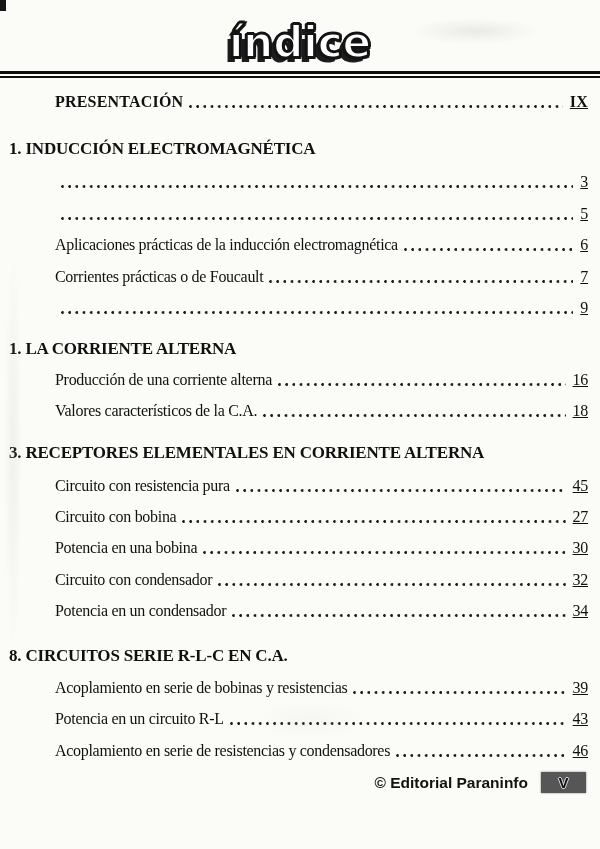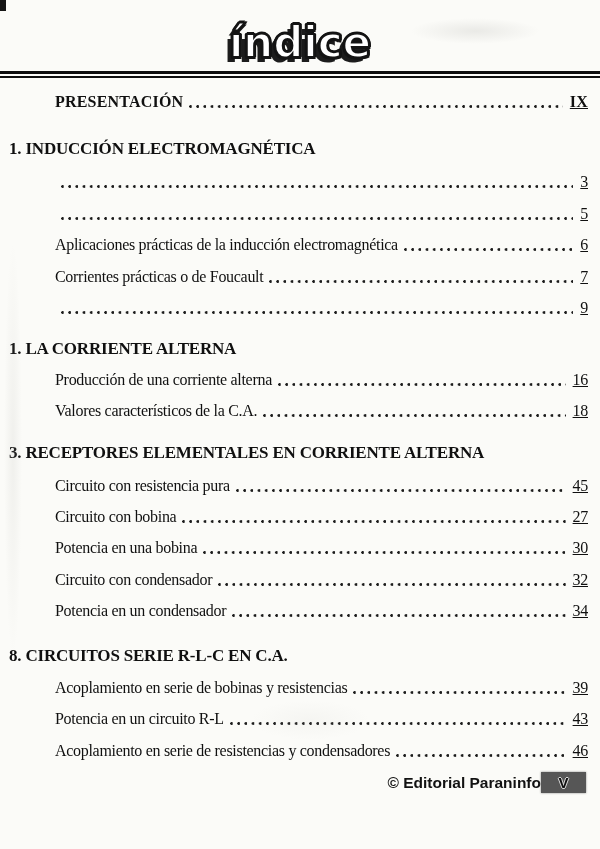--- a/index.html
+++ b/index.html
@@ -72,20 +72,21 @@
     background-position:left bottom;
   }
 
   
   .footer{
     display:flex;
     align-items:center;
     justify-content:flex-end;
     margin-top:11px;
     padding-right:2px;
+    gap:13px;
     height:22px;
   }
   .copyright{
     font-family:"Liberation Sans", sans-serif;
     font-weight:bold;
     font-size:15.5px;
     color:#121212;
   }
   .page-badge{
     width:45px;height:21px;

